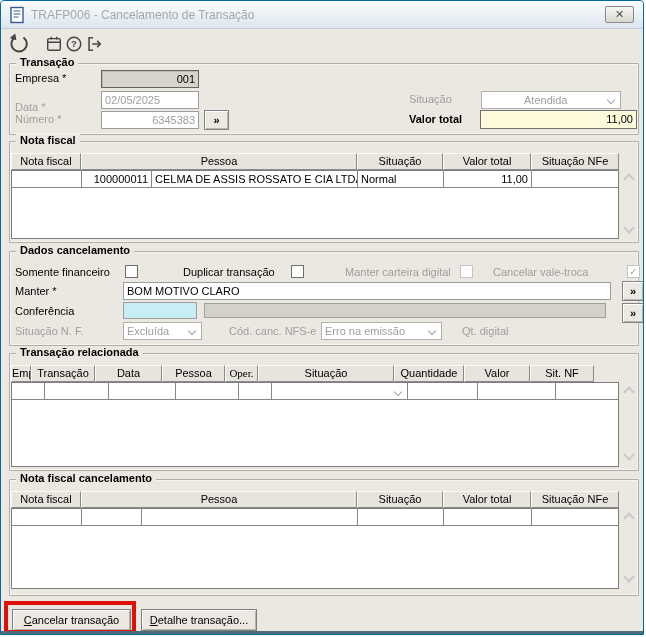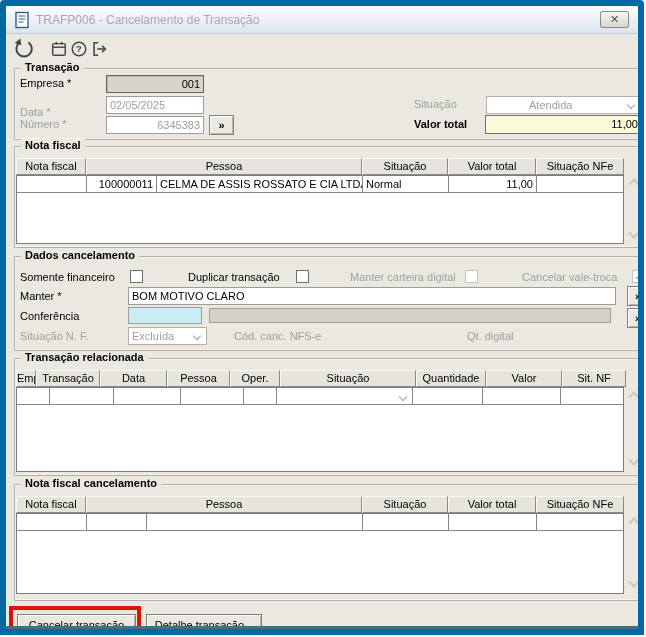--- a/index.html
+++ b/index.html
@@ -1,18 +1,18 @@
 <!DOCTYPE html>
 <html><head>
 <meta charset="utf-8">
 <style>
   * { margin:0; padding:0; box-sizing:border-box; }
   html,body { background:#fff; }
   body { font-family:"Liberation Sans","DejaVu Sans",sans-serif; font-size:11px; color:#000; }
-  .window { position:relative; width:644px; height:635px; border:6px solid #0369a1;
+  .window { position:relative; width:644px; height:635px; border:1px solid #0369a1;
             border-radius:4px 4px 0 0; background:#ebe8e2; overflow:hidden; }
   .titlebar { position:absolute; top:0; left:0; right:0; height:28px;
               background:linear-gradient(#fcfdfe,#dce5ee); border-bottom:1px solid #c2cdd8;
               border-radius:3px 3px 0 0; }
   .title-text { position:absolute; left:30px; top:7px; font-size:12px; color:#a4a8ac; }
   .doc-icon { position:absolute; left:8px; top:5px; }
   .close-btn { position:absolute; right:9px; top:5px; width:29px; height:17px;
                background:linear-gradient(#f7f7f5,#d9d6cf); border:1px solid #898989;
                border-radius:2px; text-align:center; line-height:15px; font-weight:bold;
                color:#4f4f4f; font-size:11px; cursor:pointer; }
@@ -108,21 +108,21 @@
     <span class="group-title">Transação</span>
   </div>
   <span class="lbl" style="left:14px;top:71px;">Empresa *</span>
   <div class="field graybg right" style="left:100px;top:69px;width:98px;">001</div>
   <span class="lbl dis" style="left:14px;top:100px;">Data *</span>
   <div class="field graytxt" style="left:100px;top:90px;width:98px;">02/05/2025</div>
   <span class="lbl dis" style="left:14px;top:112px;">Número *</span>
   <div class="field graytxt right" style="left:100px;top:110px;width:98px;">6345383</div>
   <div class="more-btn" style="left:203px;top:109px;width:25px;">»</div>
   <span class="lbl dis" style="left:408px;top:92px;">Situação</span>
-  <div class="dropdown" style="left:480px;top:90px;width:155px;padding-left:42px;">
+  <div class="dropdown" style="left:480px;top:90px;width:140px;padding-left:42px;">
     <span>Atendida</span>
     <span class="chev"></span>
   </div>
   <span class="lbl bold" style="left:408px;top:112px;">Valor total</span>
   <div class="field yellow right" style="left:479px;top:109px;width:157px;height:19px;line-height:17px;">11,00</div>
 
   <div class="group" style="left:8px;top:140px;width:630px;height:102px;">
     <span class="group-title">Nota fiscal</span>
   </div>
   <div class="tbl" style="left:10px;top:152px;width:608px;">
@@ -149,55 +149,59 @@
 
   <div class="group" style="left:8px;top:250px;width:630px;height:95px;">
     <span class="group-title">Dados cancelamento</span>
   </div>
   <span class="lbl" style="left:14px;top:265px;">Somente financeiro</span>
   <div class="cb" style="left:124px;top:264px;"></div>
   <span class="lbl" style="left:182px;top:265px;">Duplicar transação</span>
   <div class="cb" style="left:290px;top:264px;"></div>
   <span class="lbl dis" style="left:344px;top:265px;">Manter carteira digital</span>
   <div class="cb dis" style="left:459px;top:264px;"></div>
-  <span class="lbl dis" style="left:516px;top:265px;">Cancelar vale-troca</span>
+  <span class="lbl dis" style="left:492px;top:265px;">Cancelar vale-troca</span>
   <div class="cb dis" style="left:626px;top:264px;">
     <span>✓</span>
   </div>
 
   <span class="lbl" style="left:14px;top:284px;">Manter *</span>
   <div class="field" style="left:122px;top:281px;width:488px;">BOM MOTIVO CLARO</div>
   <div class="more-btn" style="left:621px;top:280px;">»</div>
 
   <span class="lbl" style="left:14px;top:304px;">Conferência</span>
   <div class="field cyan" style="left:122px;top:301px;width:74px;height:17px;"></div>
   <div class="field disfield" style="left:203px;top:302px;width:402px;height:15px;"></div>
   <div class="more-btn" style="left:621px;top:302px;">»</div>
 
   <span class="lbl dis" style="left:14px;top:324px;">Situação N. F.</span>
   <div class="dropdown" style="left:122px;top:321px;width:79px;">
     <span>Excluída</span>
     <span class="chev"></span>
   </div>
   <span class="lbl dis" style="left:228px;top:324px;">Cód. canc. NFS-e</span>
+  <div class="dropdown" style="left:320px;top:321px;width:121px;">
+    <span>Erro na emissão</span>
+    <span class="chev"></span>
+  </div>
   <span class="lbl dis" style="left:461px;top:324px;">Qt. digital</span>
 
   <div class="group" style="left:8px;top:352px;width:630px;height:118px;">
     <span class="group-title">Transação relacionada</span>
   </div>
   <div class="tbl" style="left:10px;top:364px;width:608px;">
     <div class="thead">
       <div class="th" style="width:20px;">Emp.</div>
       <div class="th" style="width:64px;">Transação</div>
       <div class="th" style="width:67px;">Data</div>
       <div class="th" style="width:63px;">Pessoa</div>
-      <div class="th" style="width:50px;">Oper.</div>
+      <div class="th" style="width:33px;font-family:Liberation Serif, serif;">Oper.</div>
       <div class="th" style="width:136px;">Situação</div>
       <div class="th" style="width:70px;">Quantidade</div>
-      <div class="th" style="width:76px;">Valor</div>
+      <div class="th" style="width:66px;">Valor</div>
       <div class="th" style="width:64px;">Sit. NF</div>
     </div>
     <div class="tbody" style="top:17px;width:608px;height:85px;">
       <div class="trow">
         <div class="td" style="width:33px;"></div>
         <div class="td" style="width:64px;"></div>
         <div class="td" style="width:67px;"></div>
         <div class="td" style="width:63px;"></div>
         <div class="td" style="width:33px;"></div>
         <div class="td" style="width:136px;">

